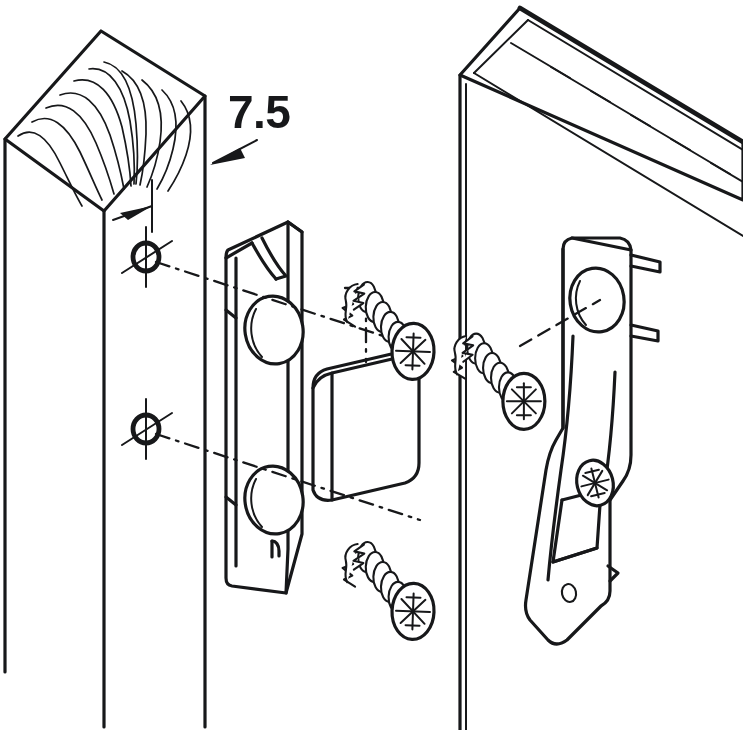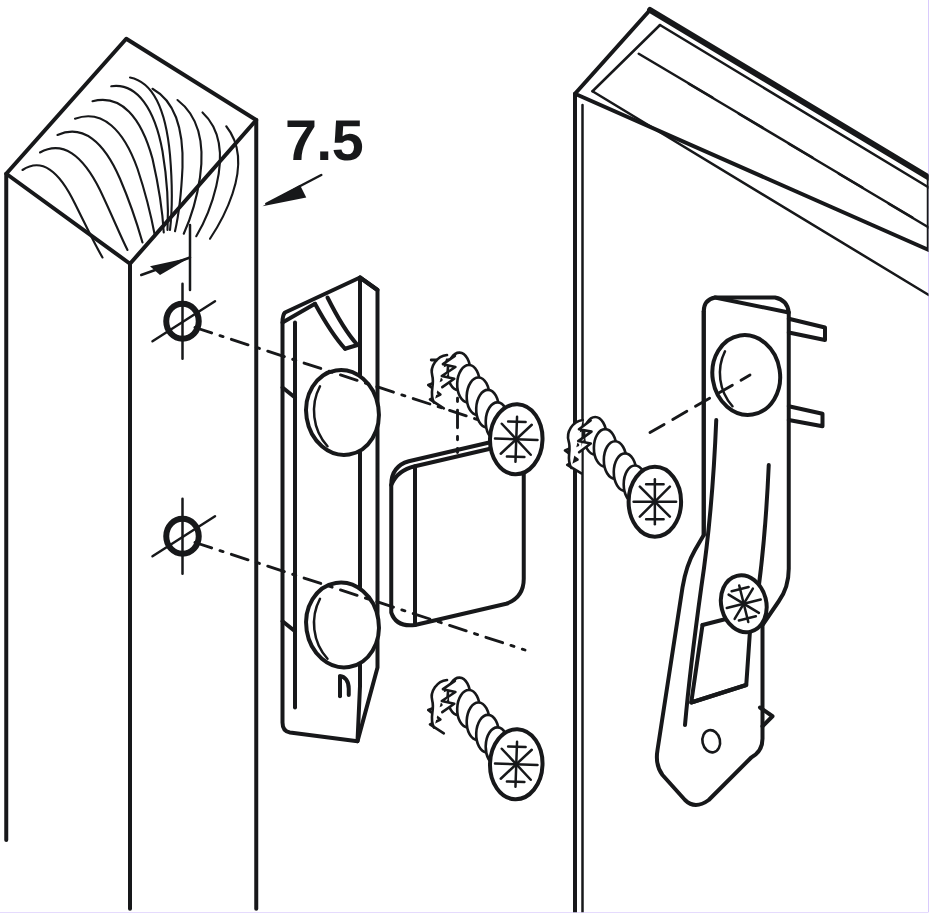--- a/index.html
+++ b/index.html
@@ -8,21 +8,21 @@
     padding: 0;
     background: #ffffff;
   }
   body {
     font-family: "Liberation Sans", sans-serif;
   }
   #stage {
     position: relative;
     width: 743px;
     height: 730px;
-    background: #8b5cf6;
+    background: #b91c1c;
     overflow: hidden;
   }
   #diagram {
     position: absolute;
     left: 0;
     top: 0;
     width: 743px;
     height: 730px;
   }
   .dim-text {

